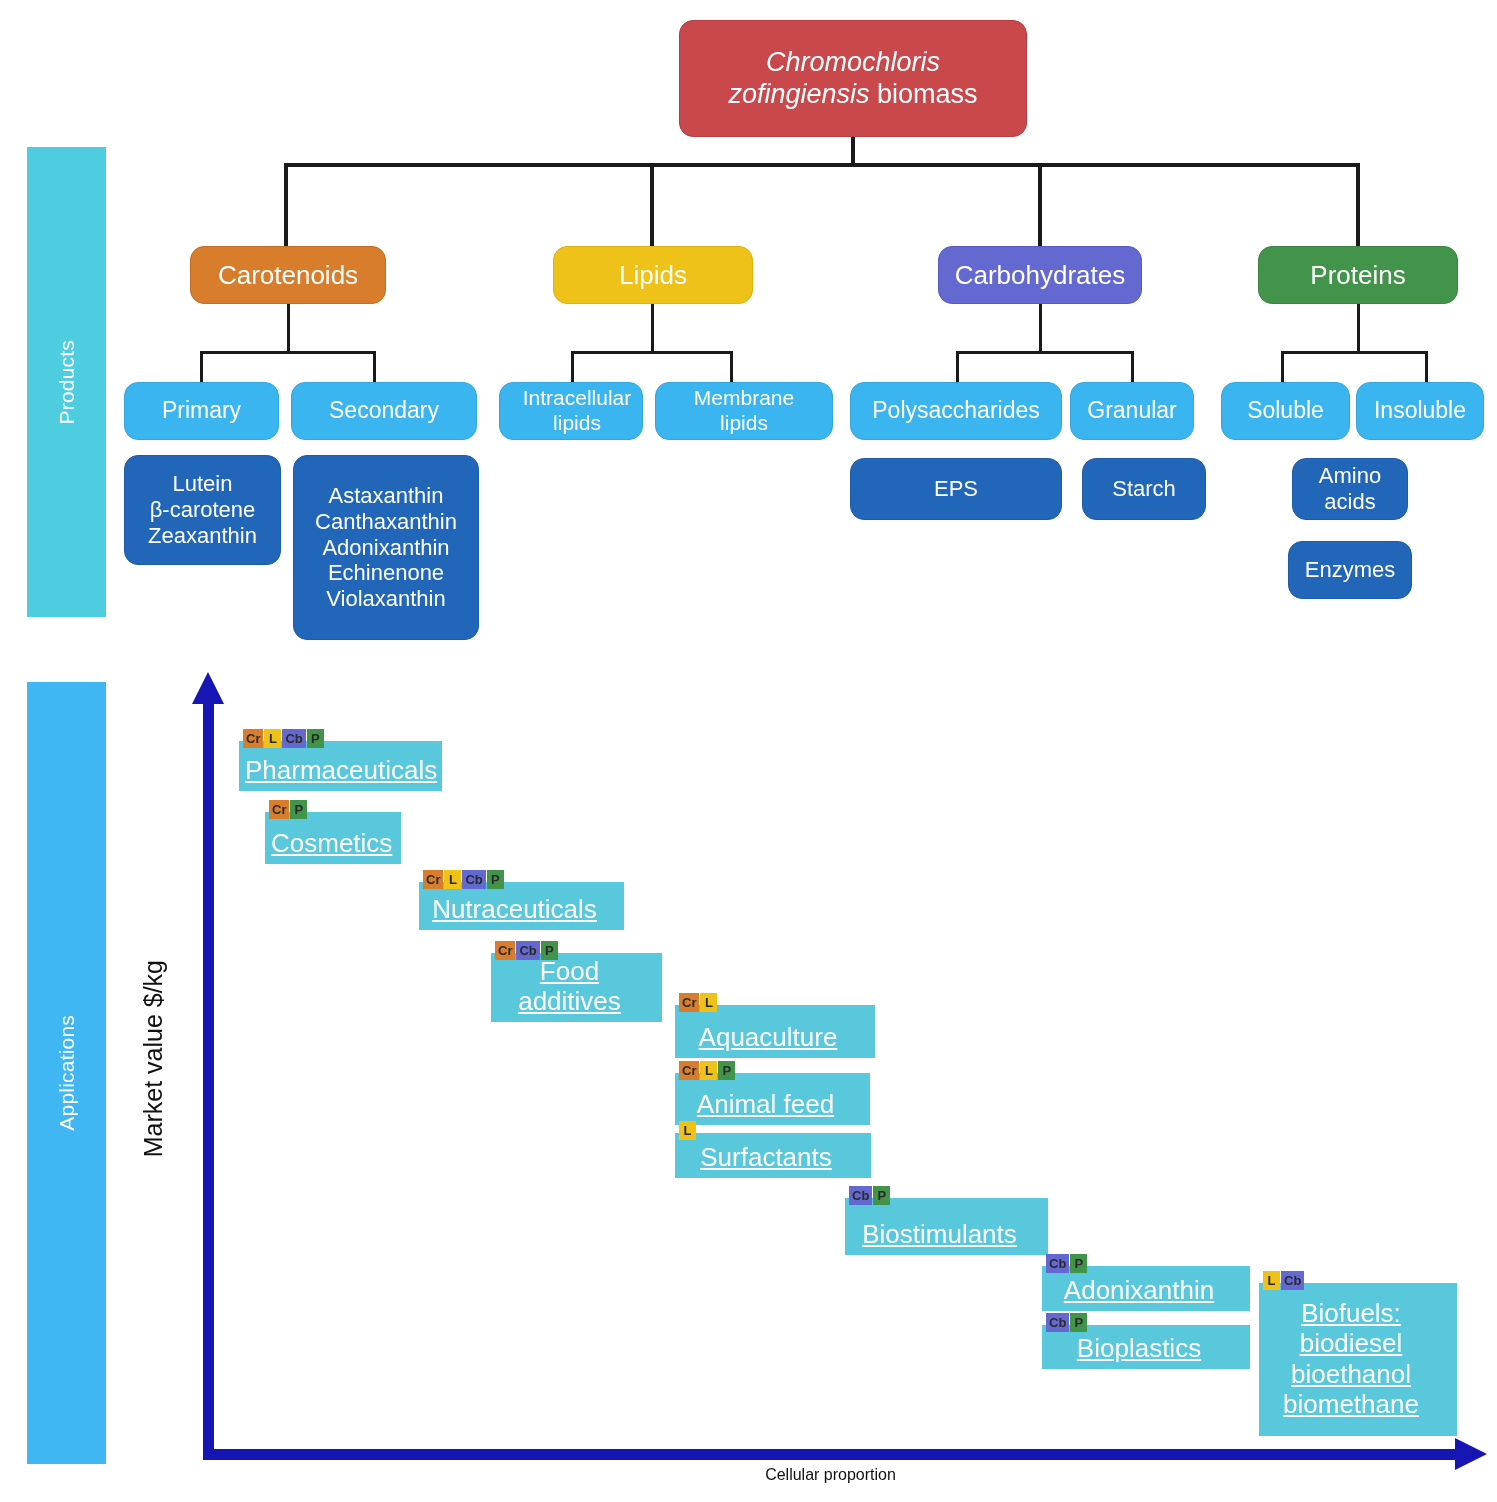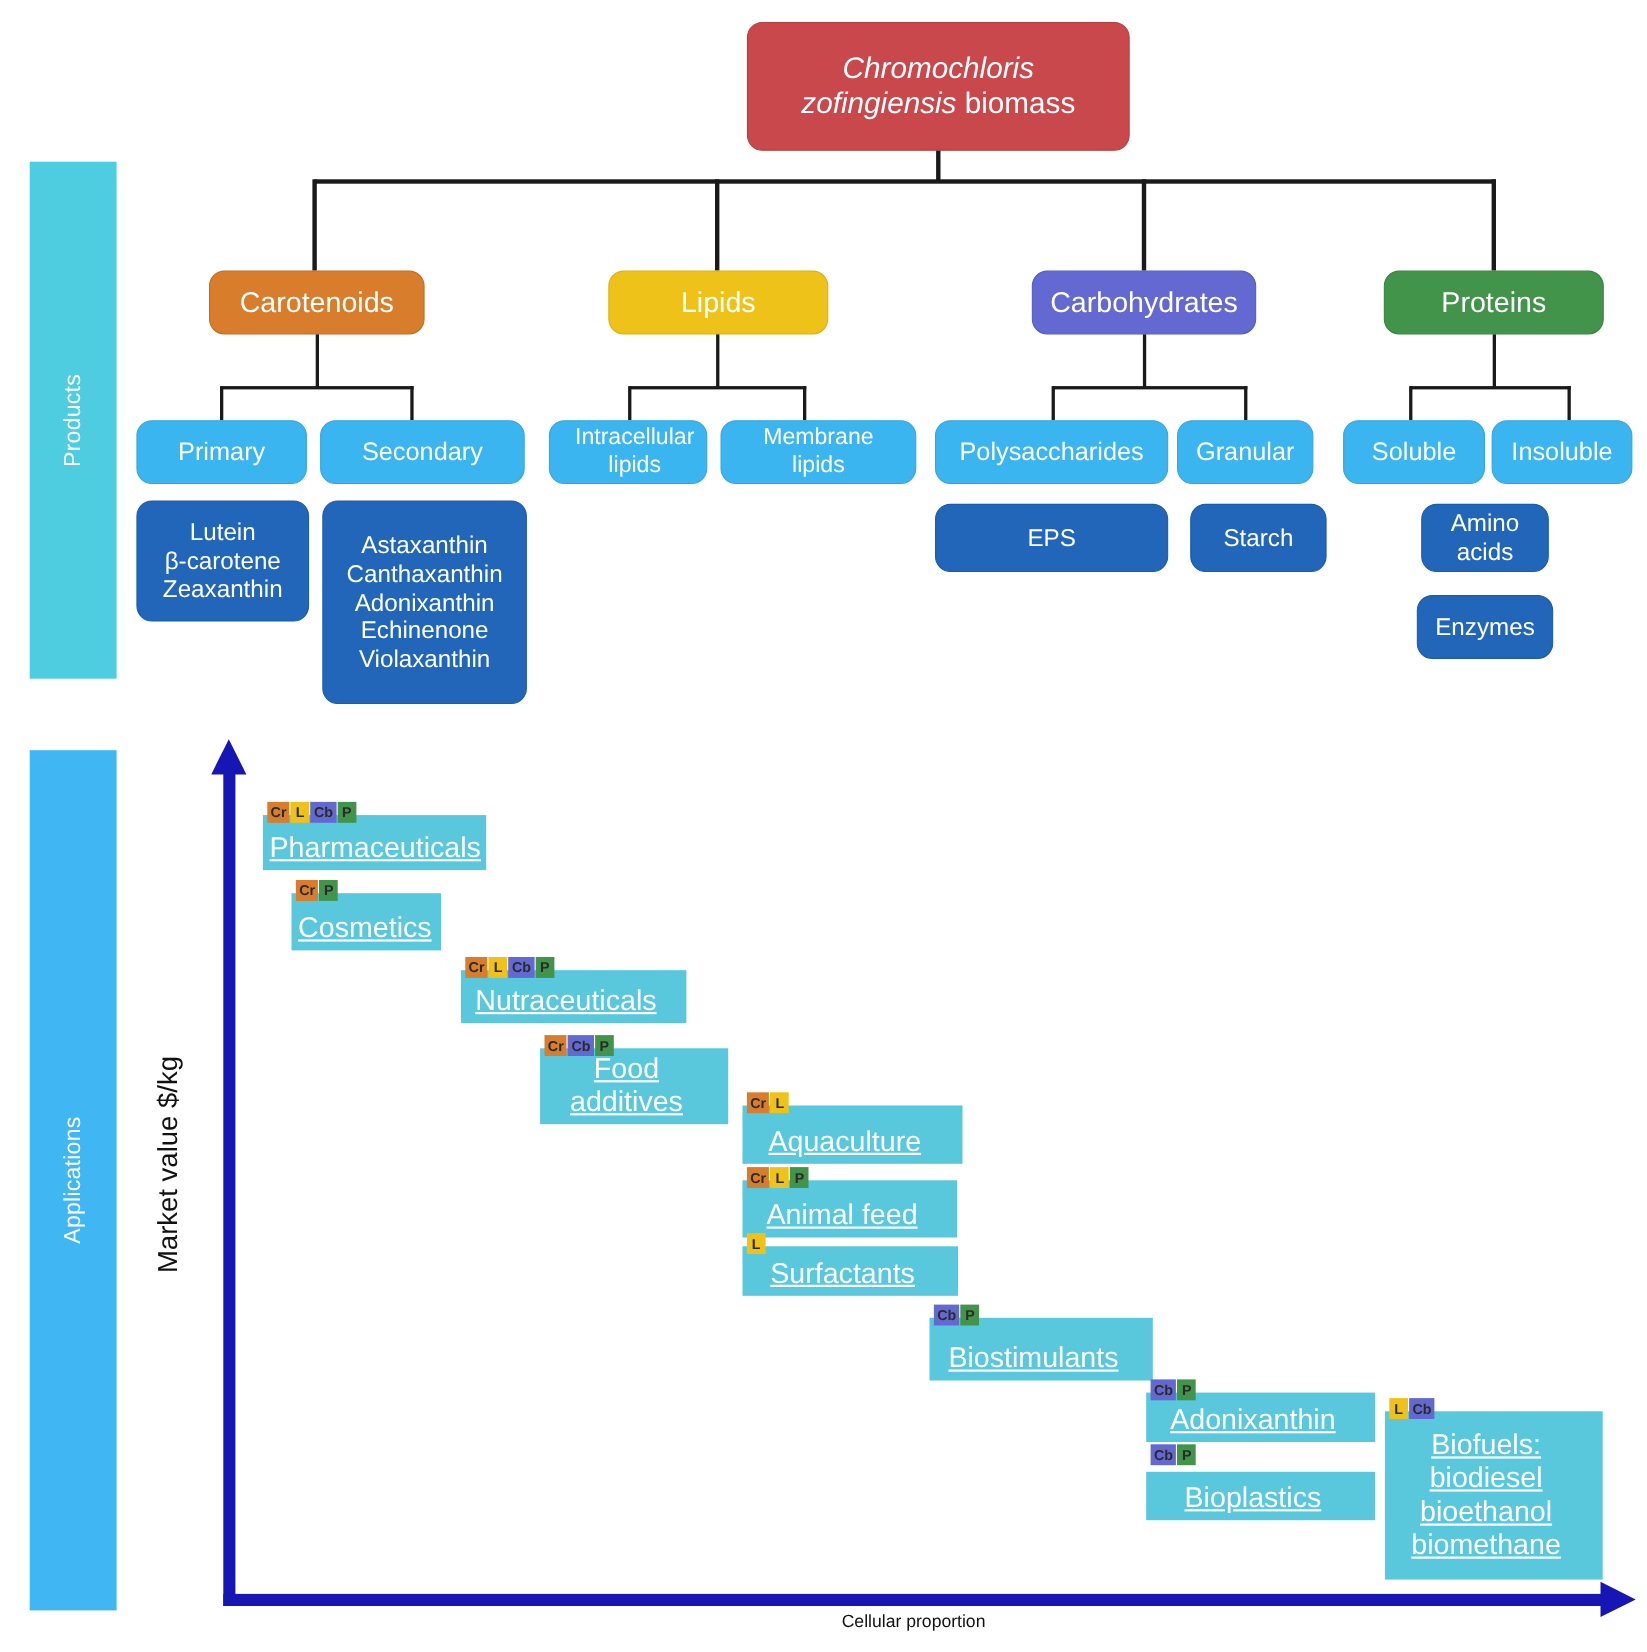--- a/index.html
+++ b/index.html
@@ -332,21 +332,21 @@
       </div>
       <div class="appbar" style="left: 1042px; top: 1266px; width: 208px; height: 45px;">
         <div class="barlabel">
           <div>Adonixanthin</div>
         </div>
       </div>
       <div class="tags" style="left: 1046px; top: 1254px;">
         <div class="tag Cb">Cb</div>
         <div class="tag P">P</div>
       </div>
-      <div class="appbar" style="left: 1042px; top: 1325px; width: 208px; height: 44px; margin-top: 13px;">
+      <div class="appbar" style="left: 1042px; top: 1325px; width: 208px; height: 44px;">
         <div class="barlabel">
           <div>Bioplastics</div>
         </div>
       </div>
       <div class="tags" style="left: 1046px; top: 1313px;">
         <div class="tag Cb">Cb</div>
         <div class="tag P">P</div>
       </div>
       <div class="appbar center" style="left: 1259px; top: 1283px; width: 198px; height: 153px;">
         <div class="barlabel">

